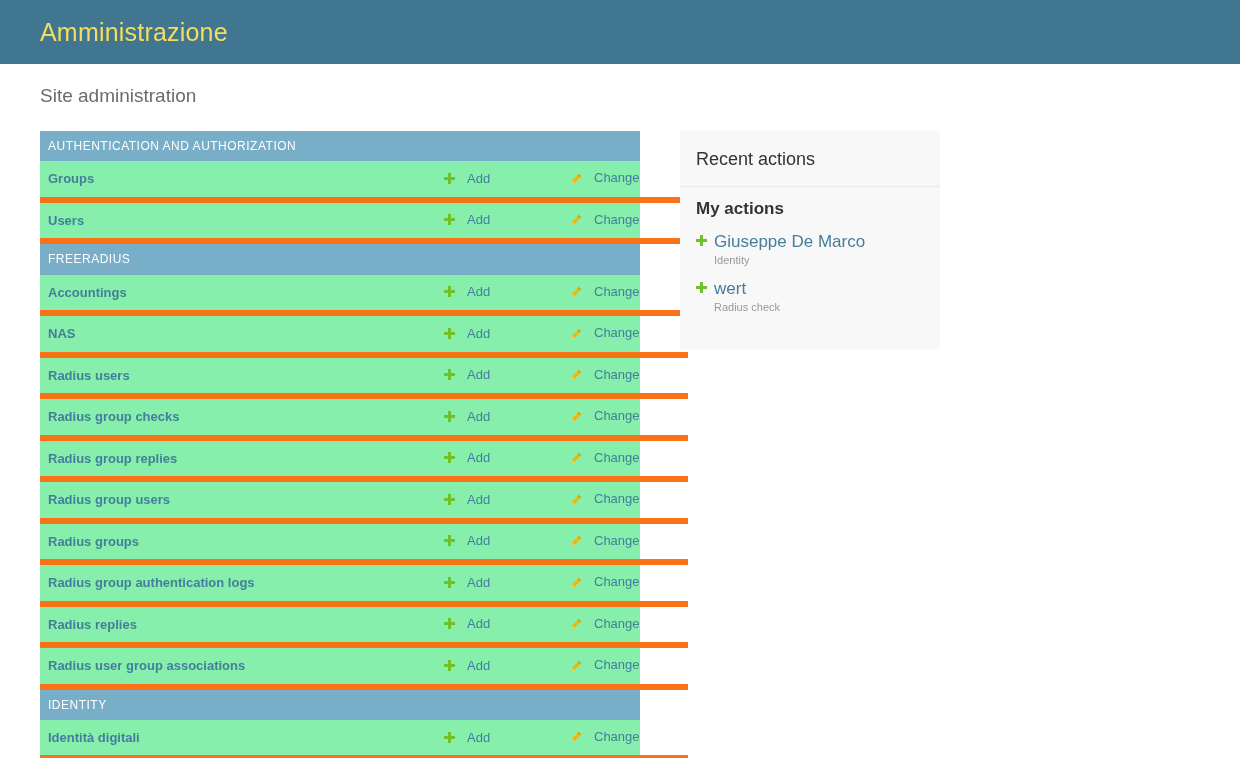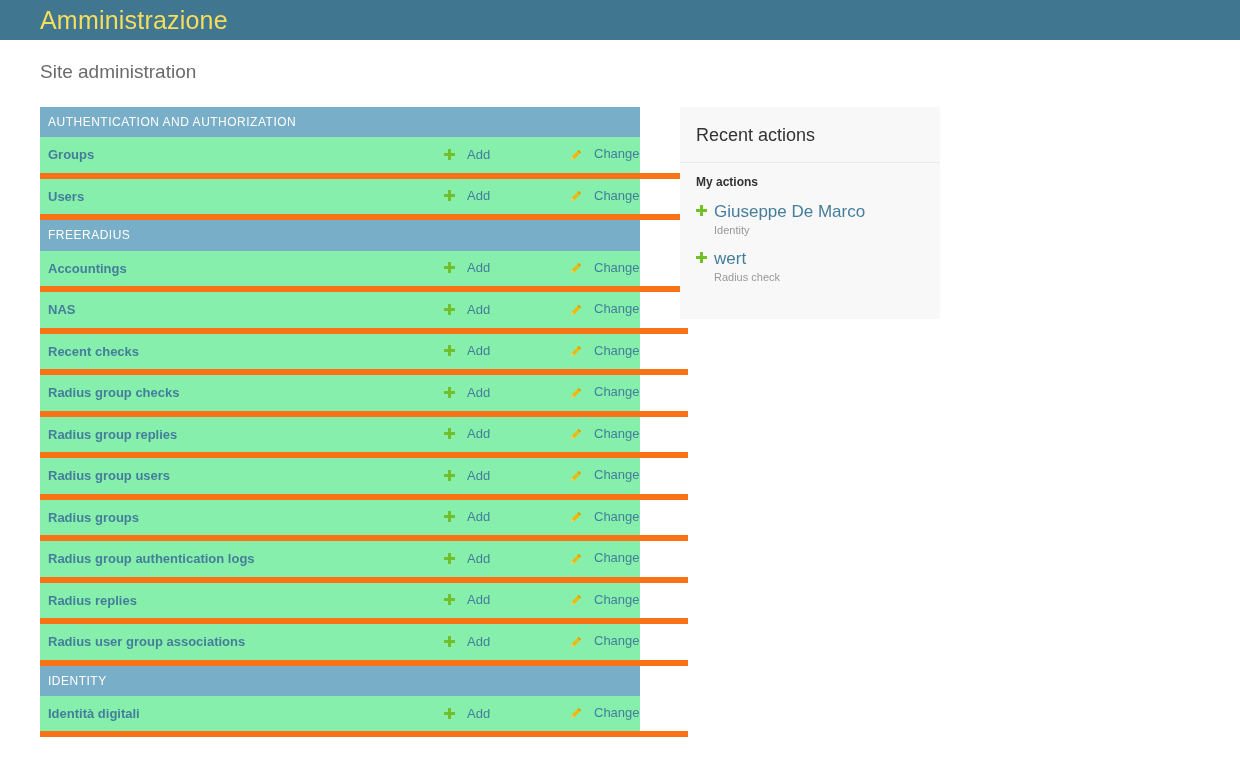--- a/index.html
+++ b/index.html
@@ -11,21 +11,21 @@
     width: 1240px;
     height: 758px;
     font-family: "Liberation Sans", sans-serif;
     font-size: 14px;
     color: #333333;
     overflow: hidden;
   }
 
   
   #header {
-    height: 40px;
+    height: 64px;
     background: #417690;
     color: #ffc;
     display: flex;
     align-items: center;
     padding: 0 40px;
     box-sizing: border-box;
   }
   #branding h1 {
     margin: 0;
     font-size: 25px;
@@ -183,21 +183,21 @@
     color: #333333;
     margin: 0;
     padding: 18px 16px 16px 16px;
     border-bottom: 1px solid #eaeaea;
     line-height: 1.2;
   }
   #recent-actions-body {
     padding: 12px 16px 24px 16px;
   }
   h3.my-actions {
-    font-size: 12px;
+    font-size: 17px;
     font-weight: bold;
     color: #333333;
     margin: 0 0 11px 0;
     line-height: 1.2;
   }
   ul.actionlist {
     list-style: none;
     margin: 0;
     padding: 0;
   }
@@ -310,21 +310,21 @@
                     <span class="pencil-icon"><svg viewBox="0 0 16 16" width="12" height="12" aria-hidden="true">
                         <path d="M11.6 1.3 L14.7 4.4 L5.6 13.5 L1.6 14.4 L2.5 10.4 Z" fill="#efb80b"></path>
                         <path d="M11.6 1.3 L14.7 4.4 L13.2 5.9 L10.1 2.8 Z" fill="#d89e00"></path>
                         <path d="M2.5 10.4 L1.6 14.4 L5.6 13.5 Z" fill="#f7d97a"></path>
                         <path d="M1.6 14.4 L3.1 13.1 L2.9 12.9 Z" fill="#6b6b6b"></path>
                       </svg></span>
                     <span>Change</span>
                   </a></td>
               </tr>
               <tr class="model-row">
-                <th class="model-name"><a href="#" class="model-link">Recent checks</a></th>
+                <th class="model-name"><a href="#" class="model-link">Radius users</a></th>
                 <td class="addlink-cell"><a href="#" class="addlink">
                     <span class="plus-icon"></span>
                     <span>Add</span>
                   </a></td>
                 <td class="changelink-cell"><a href="#" class="changelink">
                     <span class="pencil-icon"><svg viewBox="0 0 16 16" width="12" height="12" aria-hidden="true">
                         <path d="M11.6 1.3 L14.7 4.4 L5.6 13.5 L1.6 14.4 L2.5 10.4 Z" fill="#efb80b"></path>
                         <path d="M11.6 1.3 L14.7 4.4 L13.2 5.9 L10.1 2.8 Z" fill="#d89e00"></path>
                         <path d="M2.5 10.4 L1.6 14.4 L5.6 13.5 Z" fill="#f7d97a"></path>
                         <path d="M1.6 14.4 L3.1 13.1 L2.9 12.9 Z" fill="#6b6b6b"></path>

